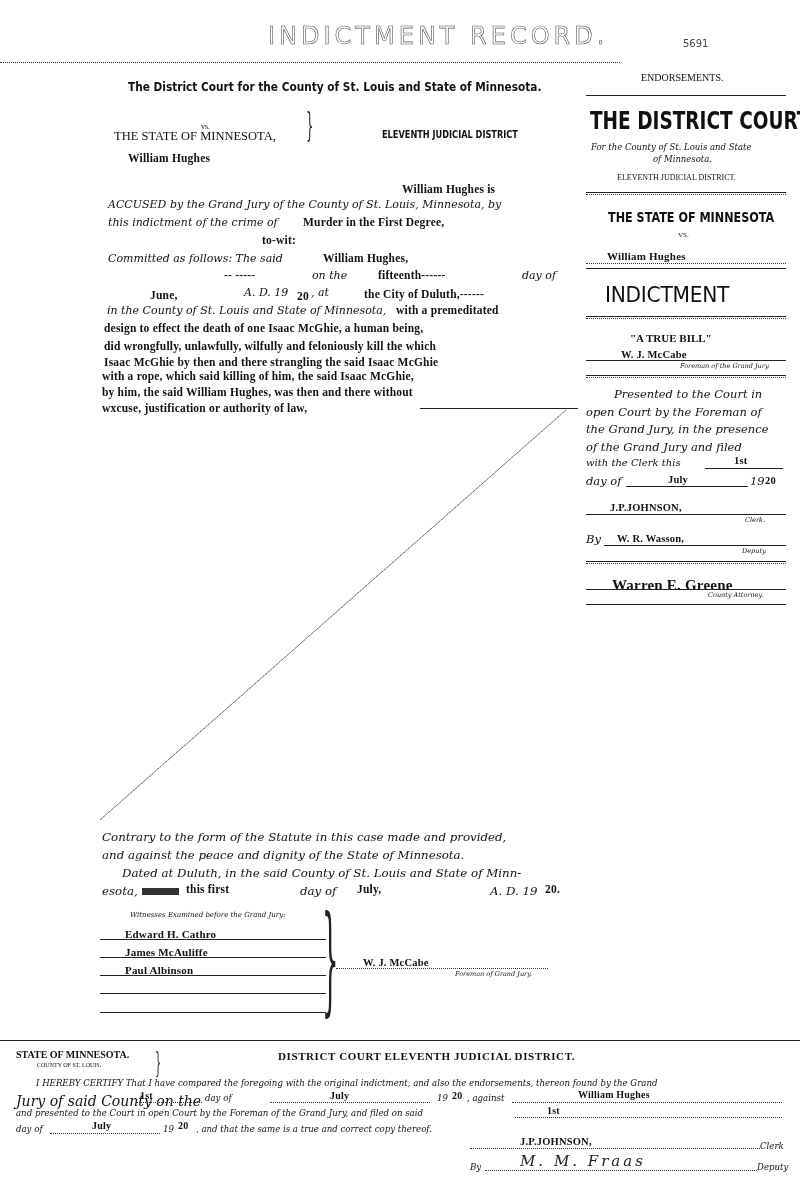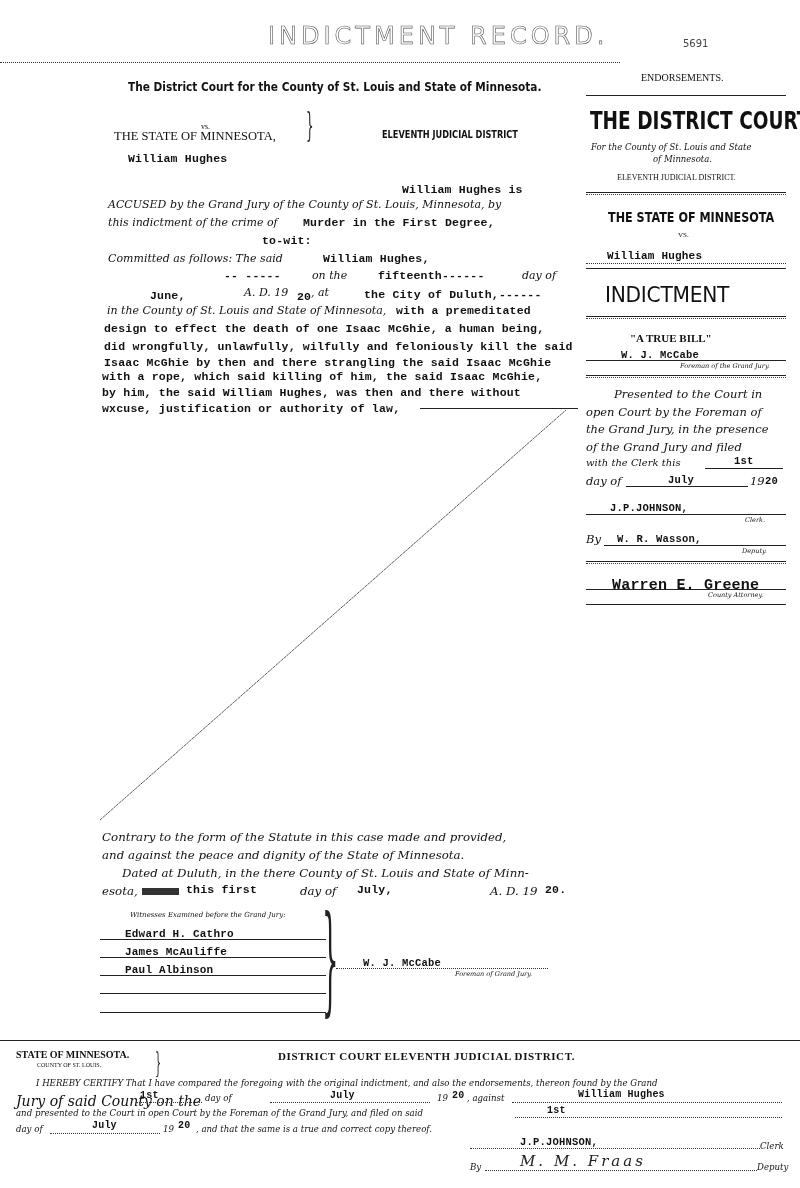--- a/index.html
+++ b/index.html
@@ -1,20 +1,20 @@
 <!DOCTYPE html>
 <html><head>
   <meta charset="utf-8">
   <style>
     * { box-sizing: border-box; margin: 0; padding: 0; }
     html, body { width: 800px; height: 1188px; background: #ffffff; overflow: hidden; }
     body { position: relative; color: #111; font-family: "DejaVu Serif", serif; }
     .abs { position: absolute; white-space: nowrap; }
     .ital { font-family: "DejaVu Serif", serif; font-style: italic; font-size: 11px; }
-    .type { font-family: Liberation Mono, monospace; font-weight: bold; font-size: 11.5px; letter-spacing: 0.2px; text-align: right; }
+    .type { font-family: Liberation Serif, serif; font-weight: bold; font-size: 11.5px; letter-spacing: 0.2px; text-align: right; }
     .cond { font-family: "DejaVu Sans", sans-serif; font-weight: bold; transform-origin: left top; }
     .caps { font-family: "Liberation Serif", serif; }
     .rule { position: absolute; height: 0; border-top: 1px solid #222; }
     .rule.dot { border-top: 1px dotted #333; }
     .rule.dbl { border-top: 1px solid #222; height: 3px; border-bottom: 1px dotted #444; }
     .tiny { font-family: "DejaVu Serif", serif; font-style: italic; font-size: 6.5px; }
     .brace { font-family: "DejaVu Serif", serif; color: #222; }
   </style>
 </head>
 <body>
@@ -48,34 +48,34 @@
 <div class="abs type" style="left:150px; top:289px;">June,</div>
 <div class="abs ital" style="left:244px; top:286px;">A. D. 19</div>
 <div class="abs type" style="left:297px; top:290px;">20</div>
 <div class="abs ital" style="left:311px; top:286px;">, at</div>
 <div class="abs type" style="left:364px; top:288px;">the City of Duluth,------</div>
 
 <div class="abs ital" style="left:107px; top:304px;">in the County of St. Louis and State of Minnesota,</div>
 <div class="abs type" style="left:396px; top:304px;">with a premeditated</div>
 
 <div class="abs type" style="left:104px; top:322px;">design to effect the death of one Isaac McGhie, a human being,</div>
-<div class="abs type" style="left:104px; top:340px;">did wrongfully, unlawfully, wilfully and feloniously kill the said</div>
+<div class="abs type" style="left:104px; top:340px;">did wrongfully, unlawfully, wilfully and feloniously kill the which</div>
 <div class="abs type" style="left:104px; top:356px;">Isaac McGhie by then and there strangling the said Isaac McGhie</div>
 <div class="abs type" style="left:102px; top:370px;">with a rope, which said killing of him, the said Isaac McGhie,</div>
 <div class="abs type" style="left:102px; top:386px;">by him, the said William Hughes, was then and there without</div>
 <div class="abs type" style="left:102px; top:402px;">wxcuse, justification or authority of law,</div>
 <div class="rule" style="left:420px; top:408px; width:158px;"></div>
 
 <svg class="abs" width="800" height="1188" style="left:0; top:0; pointer-events:none;">
   <line x1="100" y1="820" x2="566" y2="410" stroke="#333" stroke-width="0.8" stroke-dasharray="3,0.6"></line>
 </svg>
 
 <div class="abs ital" style="left:102px; top:830px; font-size:11.8px;">Contrary to the form of the Statute in this case made and provided,</div>
 <div class="abs ital" style="left:102px; top:848px; font-size:11.8px;">and against the peace and dignity of the State of Minnesota.</div>
-<div class="abs ital" style="left:122px; top:866px; font-size:11.8px;">Dated at Duluth, in the there County of St. Louis and State of Minn-</div>
+<div class="abs ital" style="left:122px; top:866px; font-size:11.8px;">Dated at Duluth, in the said County of St. Louis and State of Minn-</div>
 <div class="abs ital" style="left:102px; top:884px; font-size:11.8px;">esota,</div>
 <div class="abs" style="left:142px; top:888px; width:37px; height:7px; background:#333;"></div>
 <div class="abs type" style="left:186px; top:883px;">this first</div>
 <div class="abs ital" style="left:300px; top:884px; font-size:11.8px;">day of</div>
 <div class="abs type" style="left:357px; top:883px;">July,</div>
 <div class="abs ital" style="left:490px; top:884px; font-size:11.8px;">A. D. 19</div>
 <div class="abs type" style="left:545px; top:883px;">20.</div>
 
 <div class="abs tiny" style="left:130px; top:911px; font-size:7px;">Witnesses Examined before the Grand Jury:</div>
 <div class="abs type" style="left:125px; top:928px; font-size:11px;">Edward H. Cathro</div>

